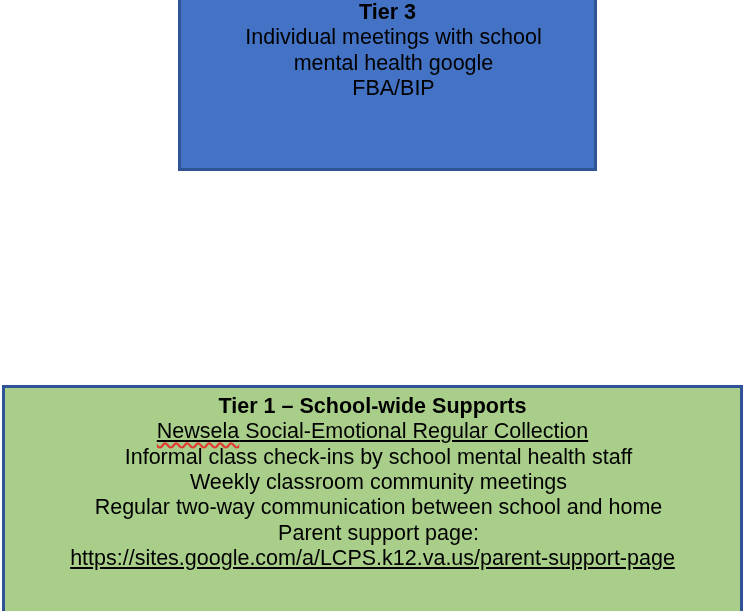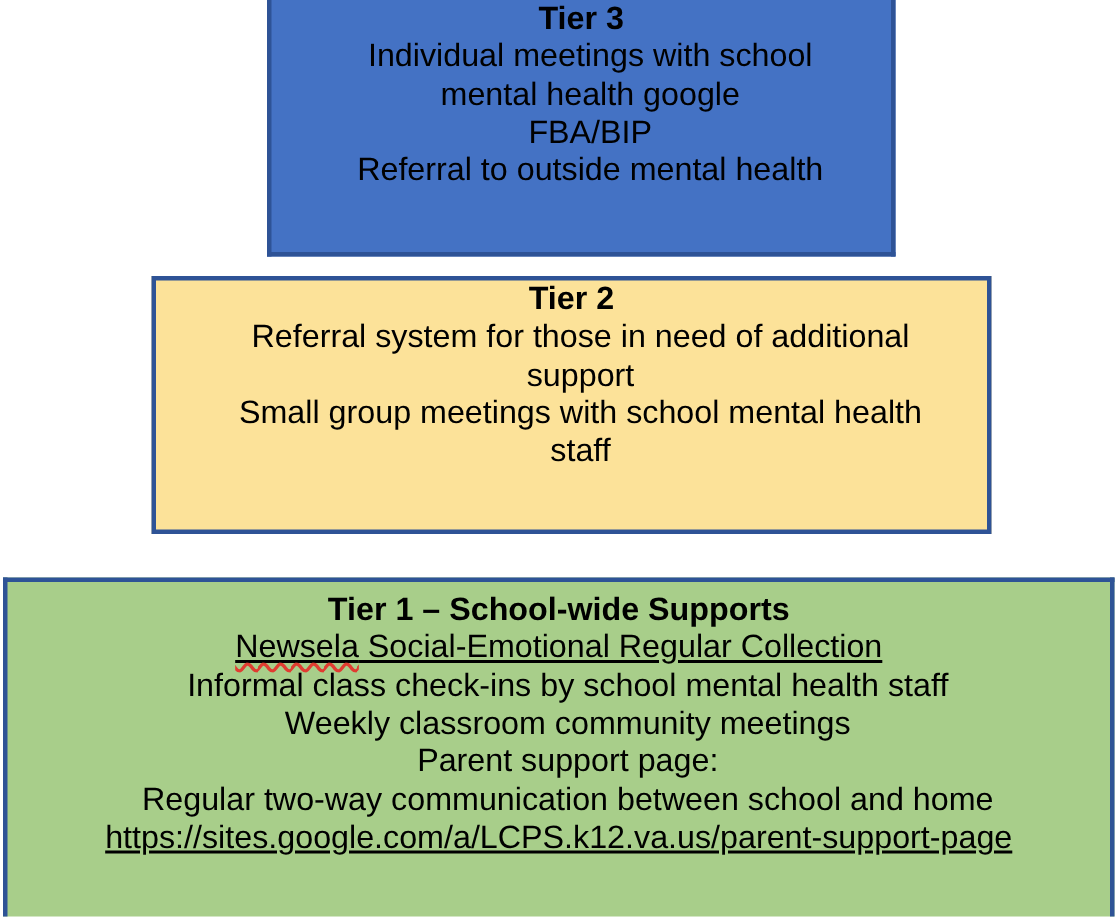--- a/index.html
+++ b/index.html
@@ -96,37 +96,29 @@
 </head>
 <body>
 
 <div class="diagram">
 
   <div class="tier-box tier3">
     <span class="tier-title">Tier 3</span>
     <span class="tier-line">Individual meetings with school</span>
     <span class="tier-line">mental health google</span>
     <span class="tier-line">FBA/BIP</span>
-    <span class="tier-line">Referral to outside mental health</span>
   </div>
 
-  <div class="tier-box tier2">
-    <span class="tier-title">Tier 2</span>
-    <span class="tier-line">Referral system for those in need of additional</span>
-    <span class="tier-line">support</span>
-    <span class="tier-line">Small group meetings with school mental health</span>
-    <span class="tier-line">staff</span>
-  </div>
 
   <div class="tier-box tier1">
     <span class="tier-title">Tier 1 – School-wide Supports</span>
 
     <span class="link-line"><span class="spellcheck">Newsela</span><span> Social-Emotional Regular Collection</span></span>
 
     <span class="tier-line">Informal class check-ins by school mental health staff</span>
     <span class="tier-line">Weekly classroom community meetings</span>
+    <span class="tier-line">Regular two-way communication between school and home</span>
     <span class="tier-line">Parent support page:</span>
-    <span class="tier-line">Regular two-way communication between school and home</span>
 
     <span class="link-line">https://sites.google.com/a/LCPS.k12.va.us/parent-support-page</span>
   </div>
 
 </div>
 
 </body></html>

